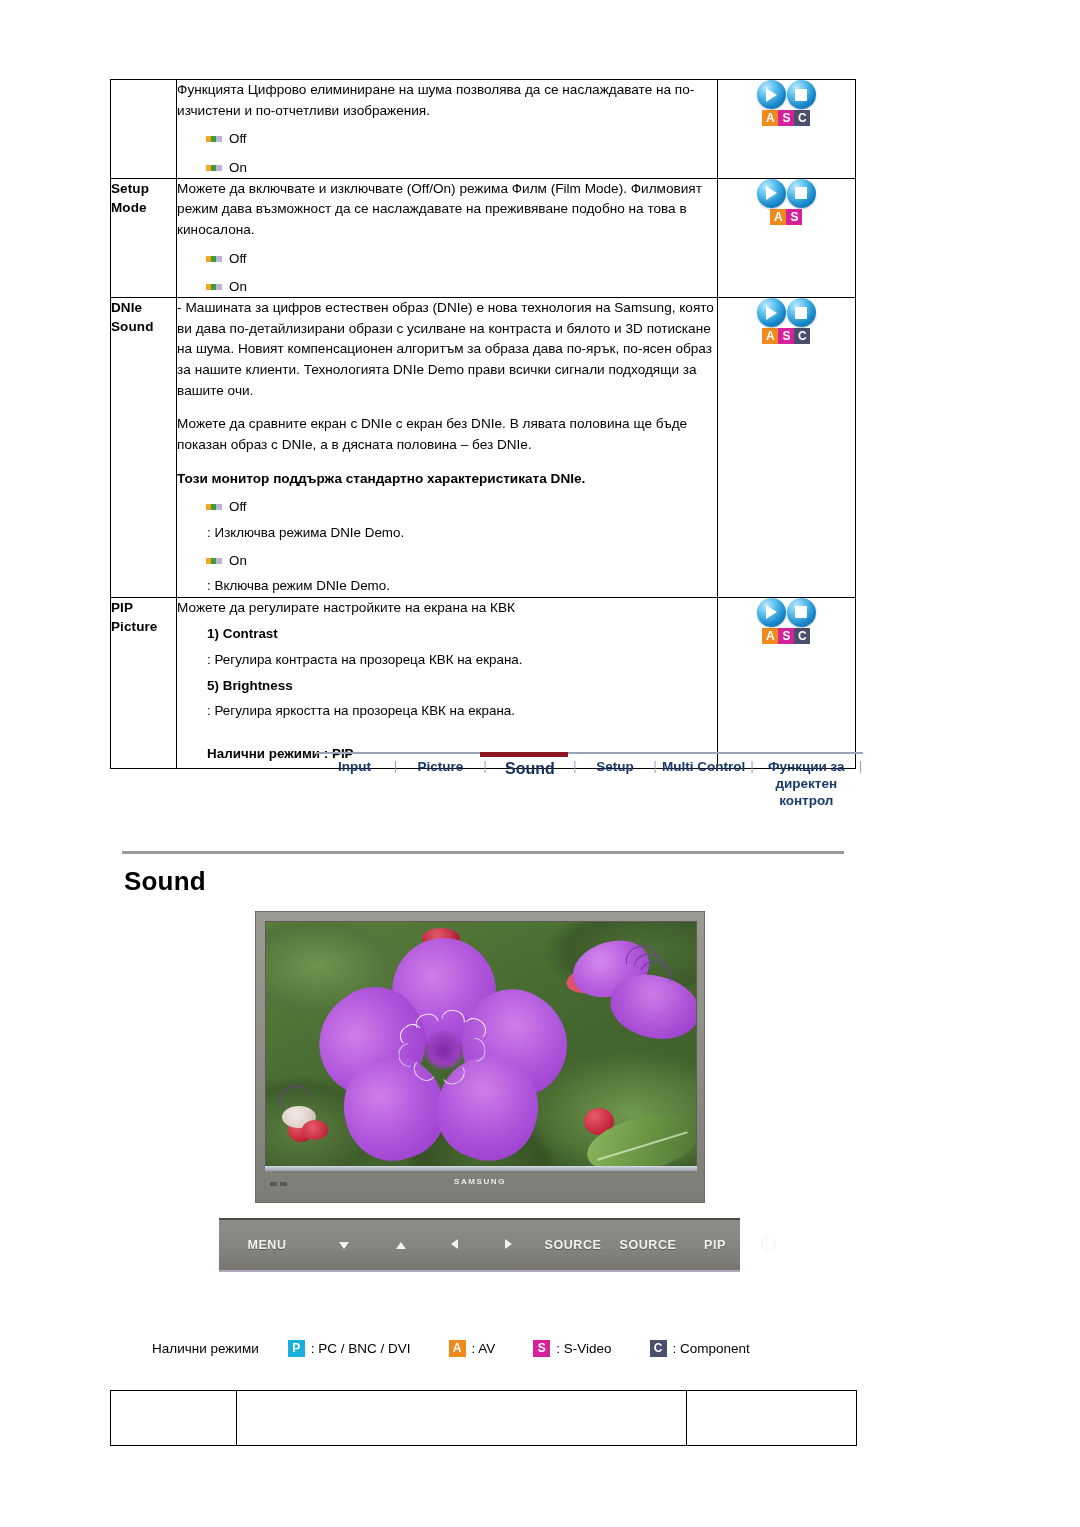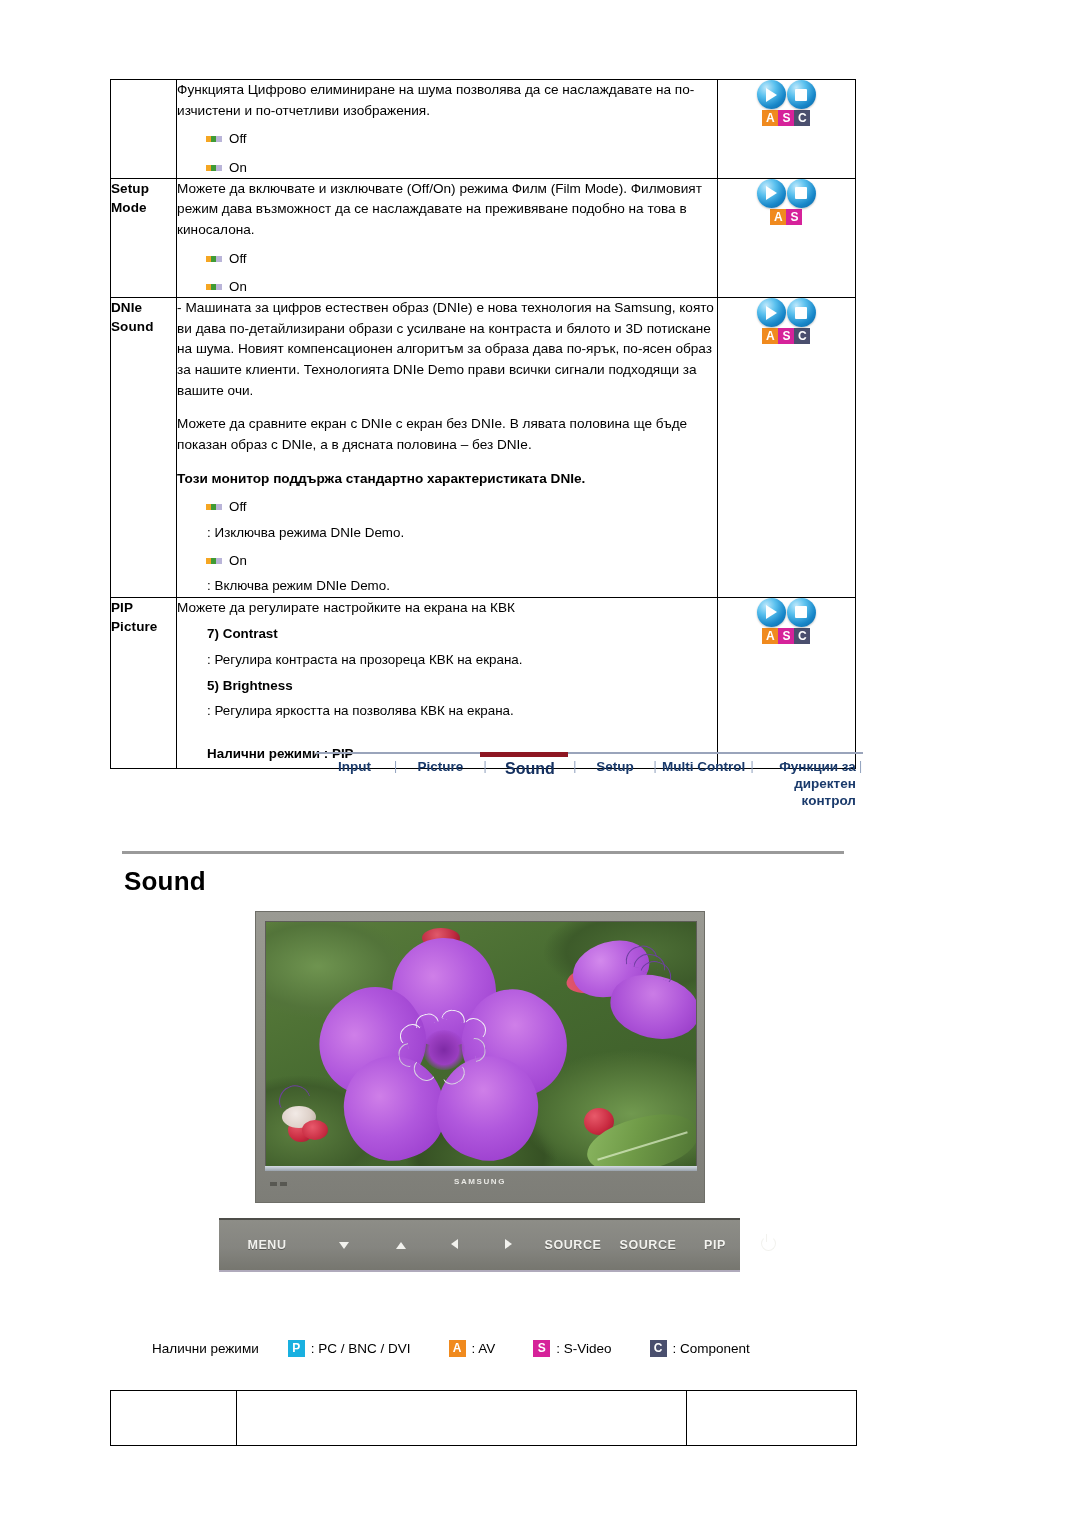--- a/index.html
+++ b/index.html
@@ -505,24 +505,24 @@
     </td>
   </tr>
 
   <tr>
     <td class="cell-label">
       <div>PIP</div>
       <div>Picture</div>
     </td>
     <td class="cell-desc">
       <div class="para">Можете да регулирате настройките на екрана на КВК</div>
-      <div class="num">7) Contrast</div>
+      <div class="num">1) Contrast</div>
       <div class="sub">: Регулира контраста на прозореца КВК на екрана.</div>
       <div class="num">5) Brightness</div>
-      <div class="sub">: Регулира яркостта на позволява КВК на екрана.</div>
+      <div class="sub">: Регулира яркостта на прозореца КВК на екрана.</div>
       <div class="avail">Налични режими : PIP</div>
     </td>
     <td class="cell-icon">
       <div class="modeicon">
         <div class="orbs">
           <div class="orb">
                 <span class="play"></span>
               </div>
           <div class="orb">
                 <span class="stop"></span>
@@ -547,21 +547,21 @@
     <div class="navitem" style="width:78px">Input</div>
     <div class="navsep">|</div>
     <div class="navitem" style="width:86px">Picture</div>
     <div class="navsep">|</div>
     <div class="navitem active" style="width:86px">Sound</div>
     <div class="navsep">|</div>
     <div class="navitem" style="width:76px">Setup</div>
     <div class="navsep">|</div>
     <div class="navitem" style="width:94px">Multi Control</div>
     <div class="navsep">|</div>
-    <div class="navitem" style="width:106px;text-align:right">Функции за директен контрол</div>
+    <div class="navitem" style="width:106px;text-align:center">Функции за директен контрол</div>
     <div class="navsep">|</div>
   </div>
 </div>
 
 <div class="hr-top"></div>
 <div class="page-title">Sound</div>
 
 <div class="monitor">
   <div class="bezel">
     <div class="screen">

